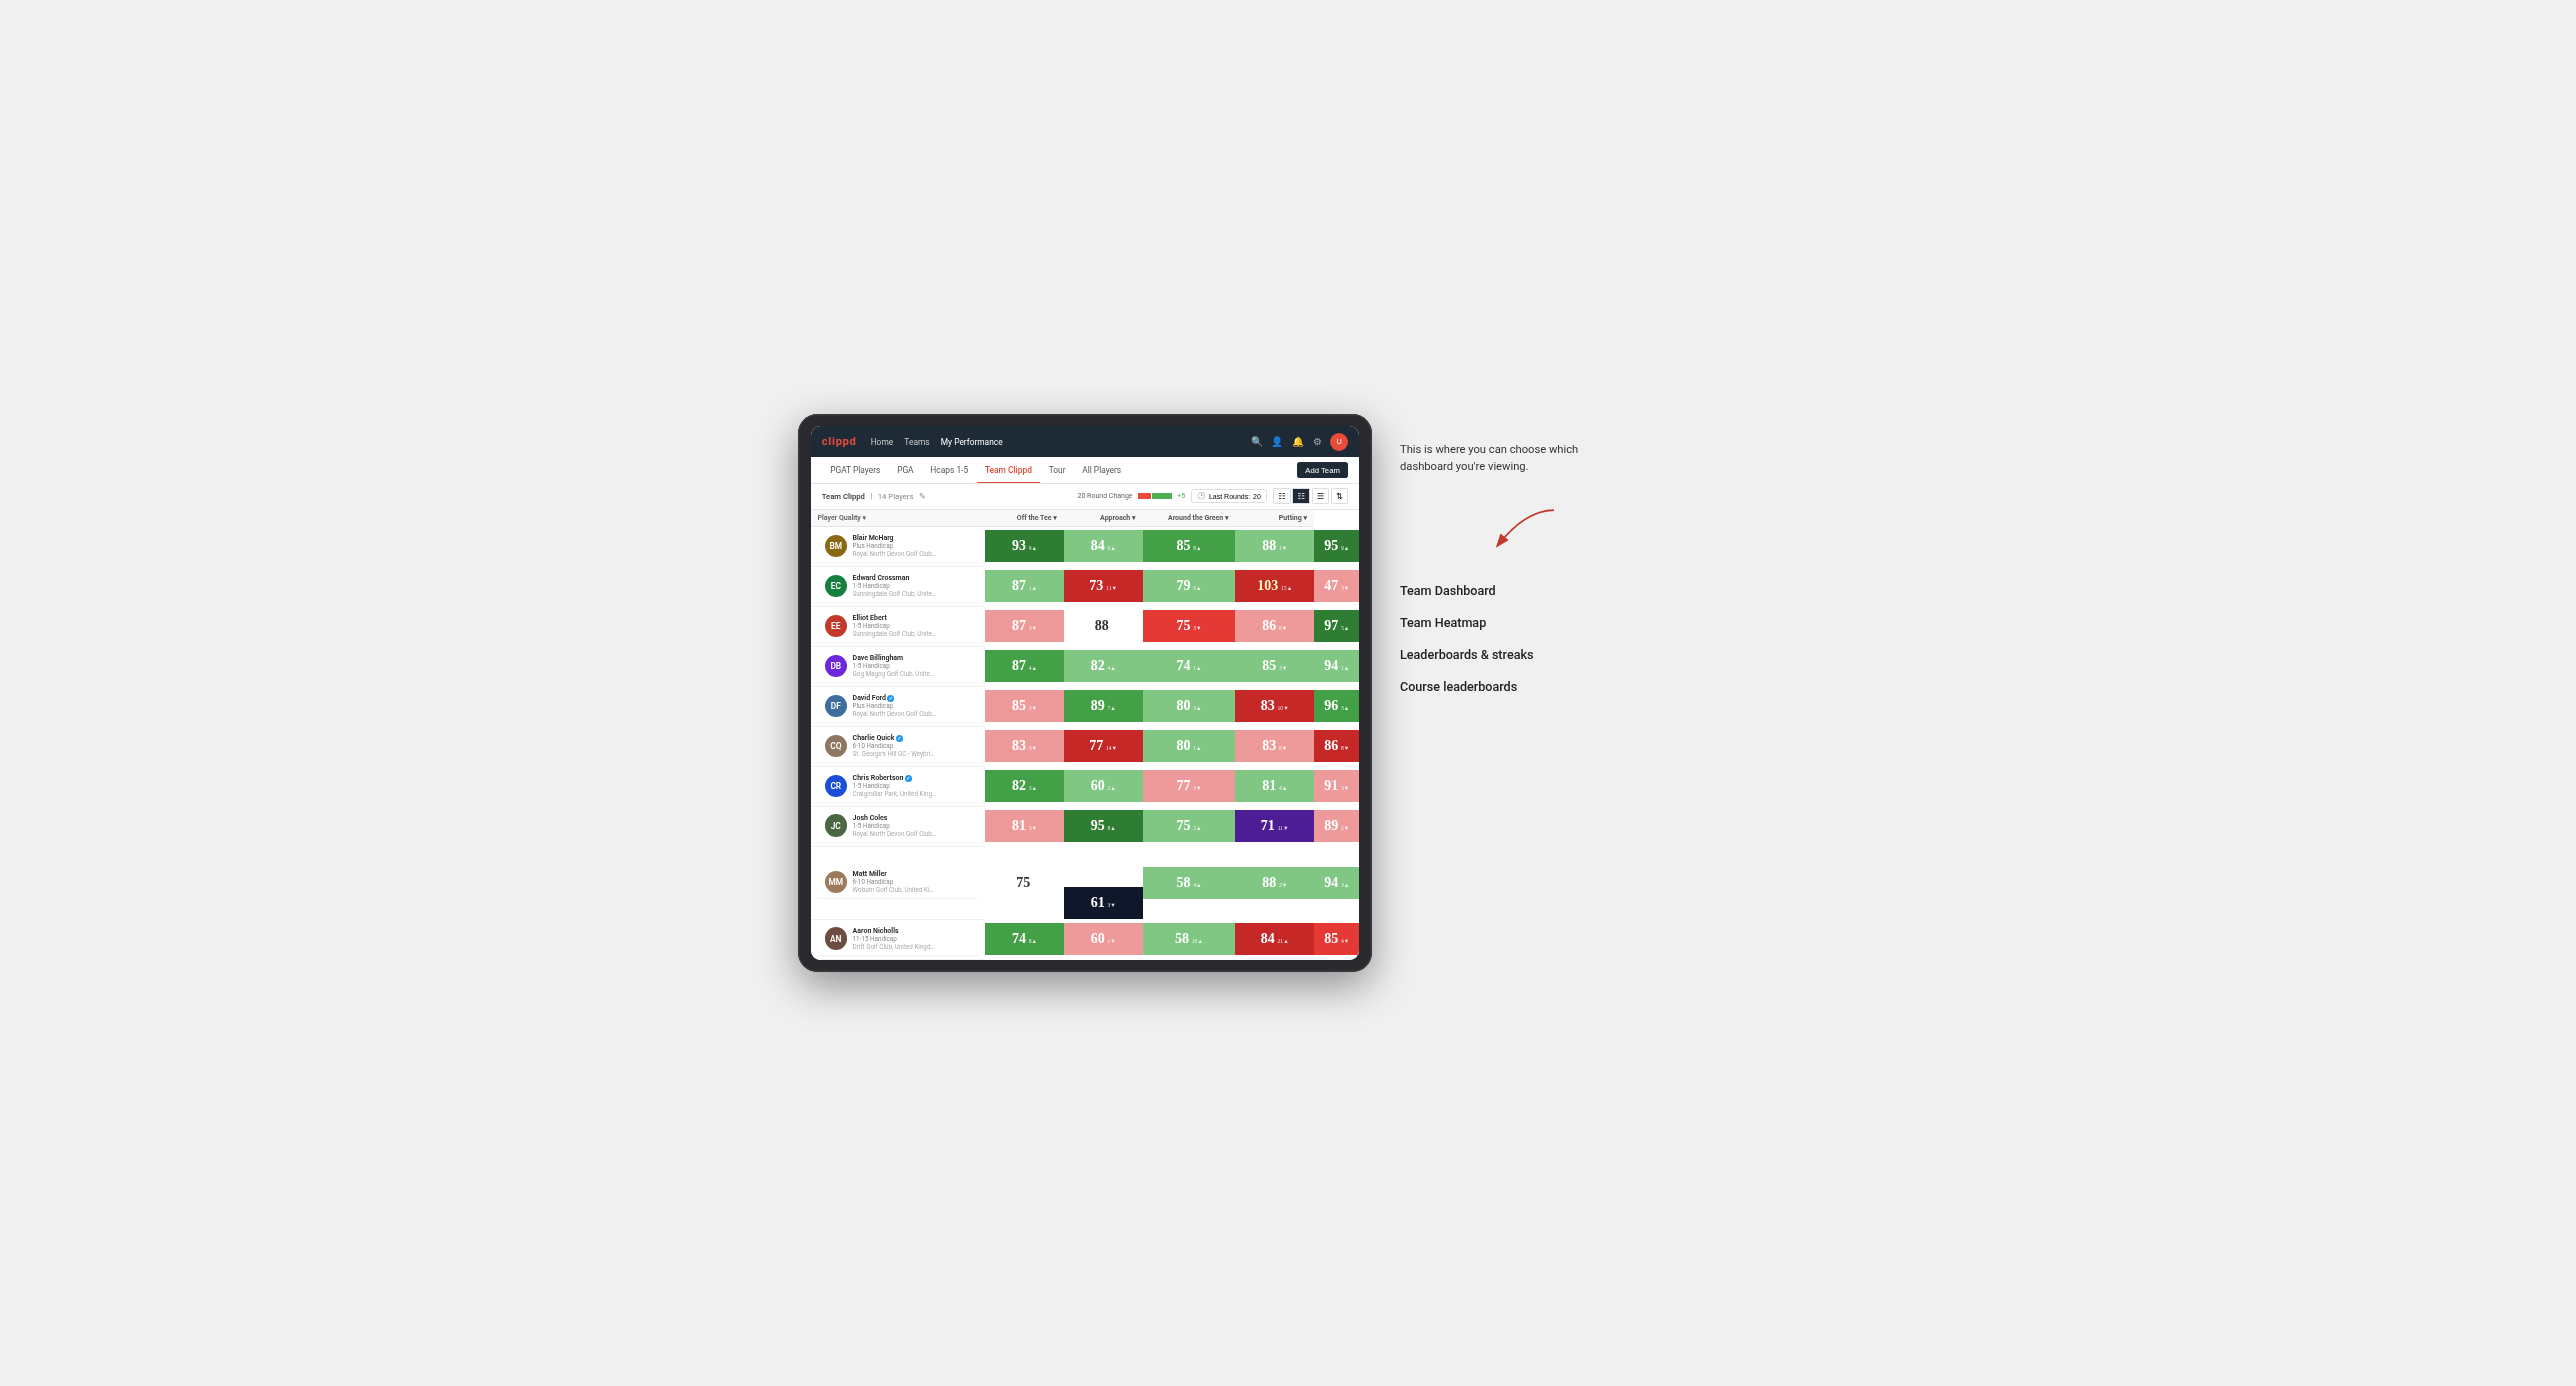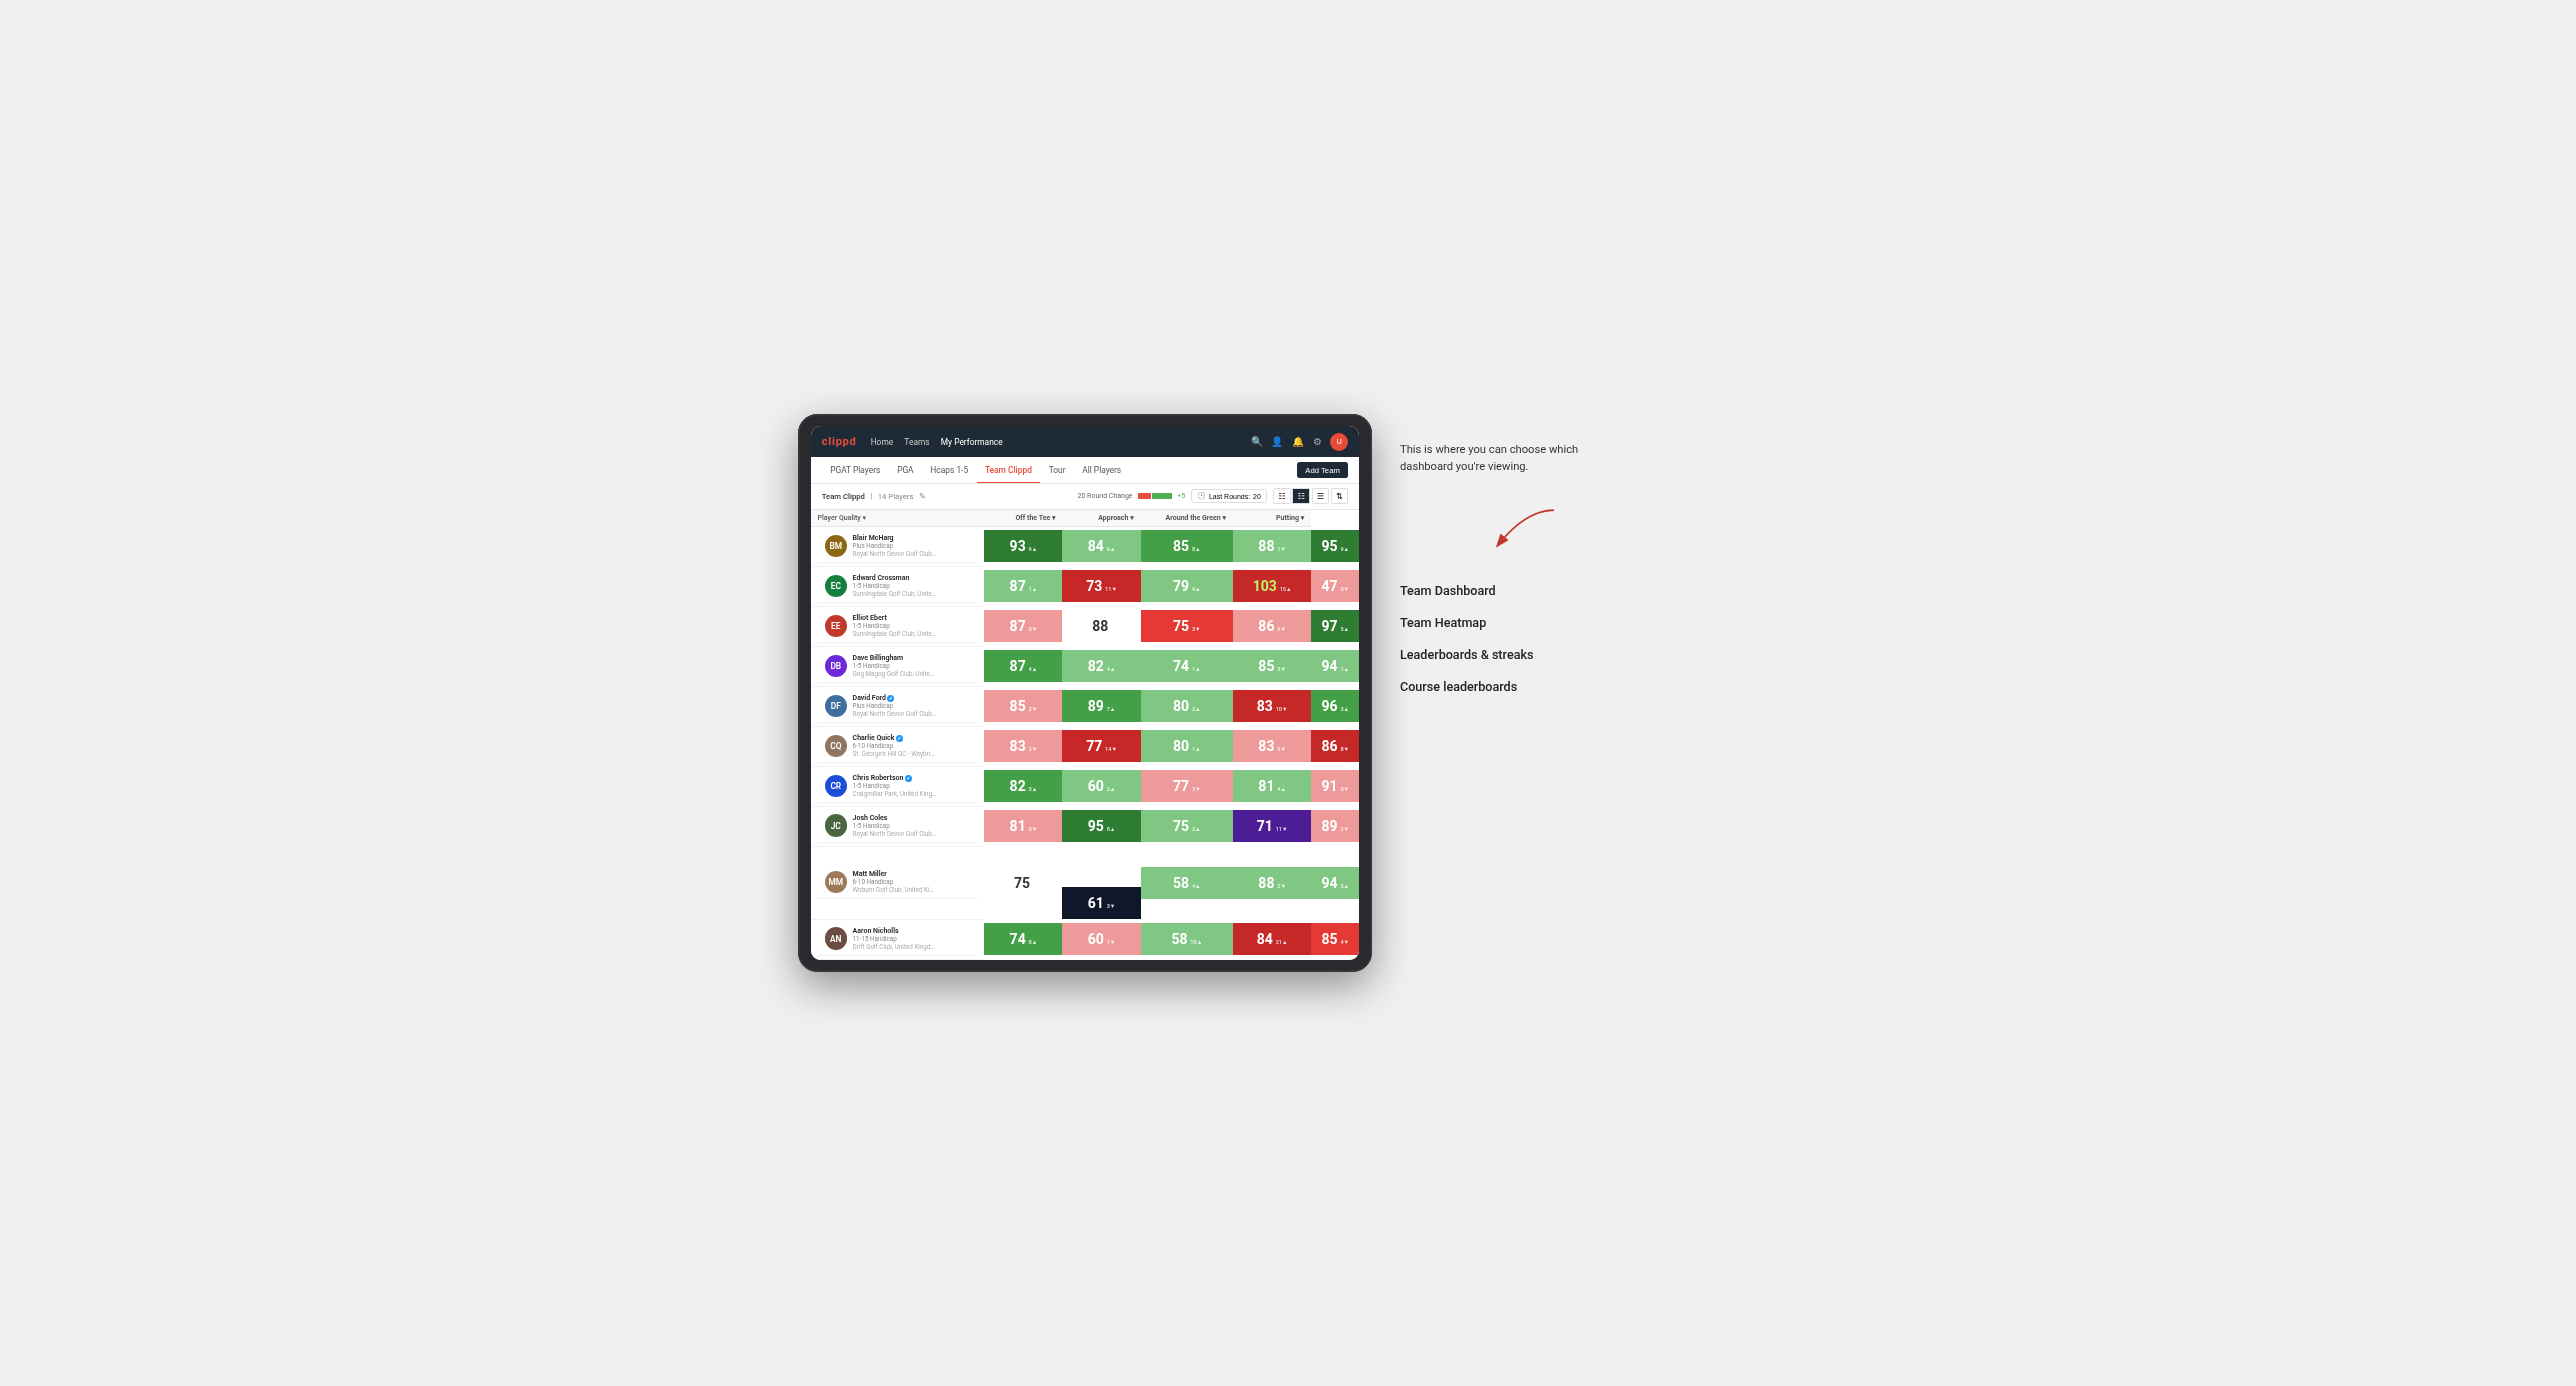--- a/index.html
+++ b/index.html
@@ -300,20 +300,21 @@
       overflow: hidden;
       text-overflow: ellipsis;
       max-width: 84px;
     }
 
     .score-cell {
       text-align: center;
       padding: 0;
       border-bottom: 0.7px solid rgba(255,255,255,0.3);
       vertical-align: middle;
+      font-family: Liberation Serif, serif;
     }
 
     .score-box {
       display: flex;
       align-items: center;
       justify-content: center;
       min-height: 32px;
       padding: 2.8px 5.6px;
       gap: 1.4px;
     }
@@ -573,21 +574,21 @@
             <span class="score-value" style="color:#fff">79</span>
             <span class="score-change" style="color:#fff;opacity:0.85;font-size:5.6px;margin-left:1.4px;">9▲</span>
           </div>
         </div>
       </div>
                 </td>
                 <td class="score-cell">
       <div class="score-box" style="background:#c62828;">
         <div class="score-inner">
           <div class="score-row">
-            <span class="score-value" style="color:#bef264">103</span>
+            <span class="score-value" style="color:#fef9c3">103</span>
             <span class="score-change" style="color:#fff;opacity:0.85;font-size:5.6px;margin-left:1.4px;">15▲</span>
           </div>
         </div>
       </div>
                 </td>
                 <td class="score-cell">
       <div class="score-box" style="background:#ef9a9a;">
         <div class="score-inner">
           <div class="score-row">
             <span class="score-value" style="color:#fff">47</span>

